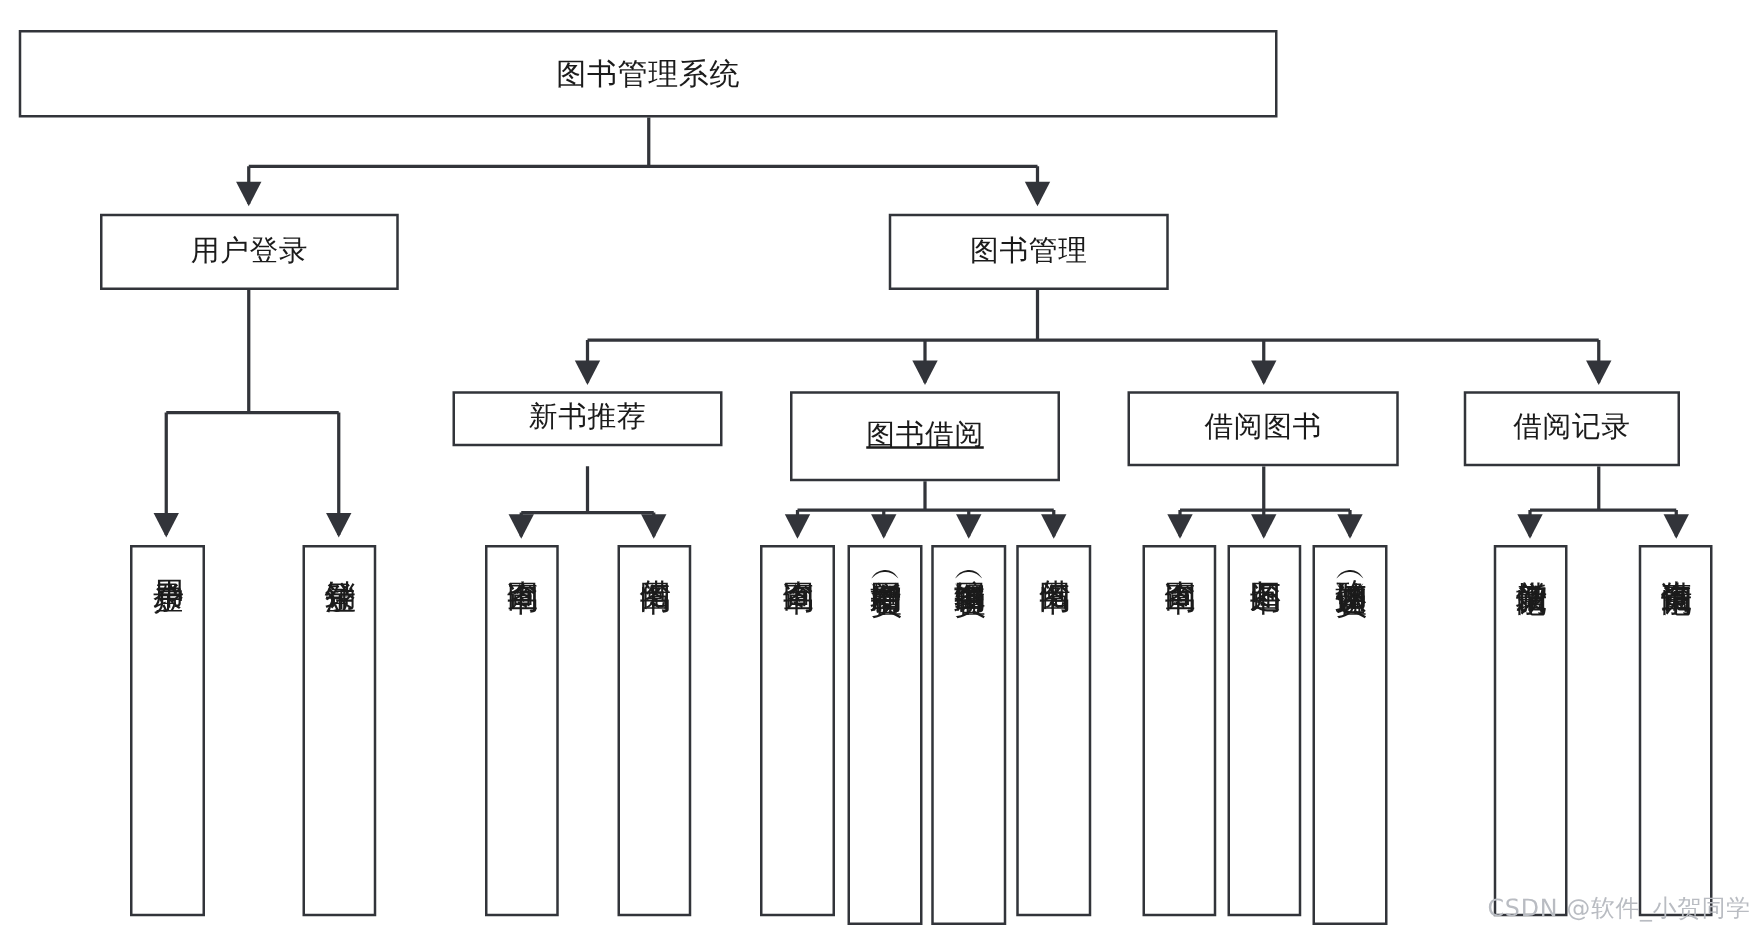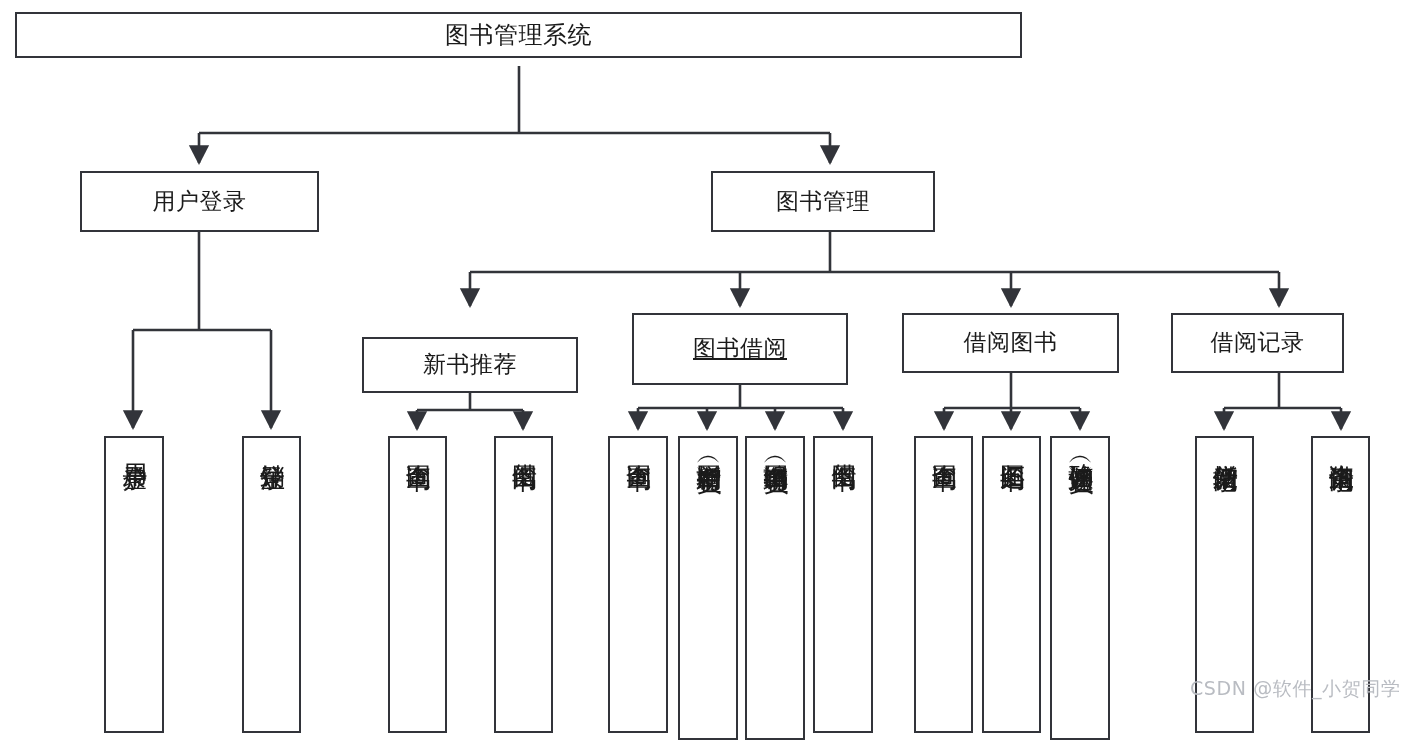--- a/index.html
+++ b/index.html
@@ -117,32 +117,32 @@
       <path d="M1011,408 L1011,429" marker-end="url(#arrow)"></path>
       <path d="M1080,408 L1080,429" marker-end="url(#arrow)"></path>
 
       <path d="M1279,373 L1279,408"></path>
       <path d="M1224,408 L1341,408"></path>
       <path d="M1224,408 L1224,429" marker-end="url(#arrow)"></path>
       <path d="M1341,408 L1341,429" marker-end="url(#arrow)"></path>
     </g>
   </svg>
 
-  <div class="node h-node root-node" style="left:15px; top:12px; width:1007px; height:46px;">
+  <div class="node h-node root-node" style="left:15px; top:24px; width:1007px; height:70px;">
     <span class="node-label">图书管理系统</span>
   </div>
 
   <div class="node h-node" style="left:80px; top:171px; width:239px; height:61px;">
     <span class="node-label">用户登录</span>
   </div>
   <div class="node h-node" style="left:711px; top:171px; width:224px; height:61px;">
     <span class="node-label">图书管理</span>
   </div>
 
-  <div class="node h-node" style="left:362px; top:313px; width:216px; height:56px;margin-top:24px;">
+  <div class="node h-node" style="left:362px; top:313px; width:216px; height:44px;">
     <span class="node-label">新书推荐</span>
   </div>
   <div class="node h-node" style="left:632px; top:313px; width:216px; height:72px;text-decoration:underline;">
     <span class="node-label">图书借阅</span>
   </div>
   <div class="node h-node" style="left:902px; top:313px; width:217px; height:60px;">
     <span class="node-label">借阅图书</span>
   </div>
   <div class="node h-node" style="left:1171px; top:313px; width:173px; height:60px;">
     <span class="node-label">借阅记录</span>
@@ -185,15 +185,15 @@
     <span class="node-label">确认归还（管理员）</span>
   </div>
 
   <div class="node v-node" style="left:1195px; top:436px; width:59px; height:297px;">
     <span class="node-label">新增借阅记录</span>
   </div>
   <div class="node v-node" style="left:1311px; top:436px; width:59px; height:297px;">
     <span class="node-label">查询借阅记录</span>
   </div>
 
-  <div class="watermark" style="left:1190px; top:676px;">CSDN @软件_小贺同学</div>
+  <div class="watermark" style="left:1190px; top:714px;">CSDN @软件_小贺同学</div>
 
 </div>
 
 </body></html>

